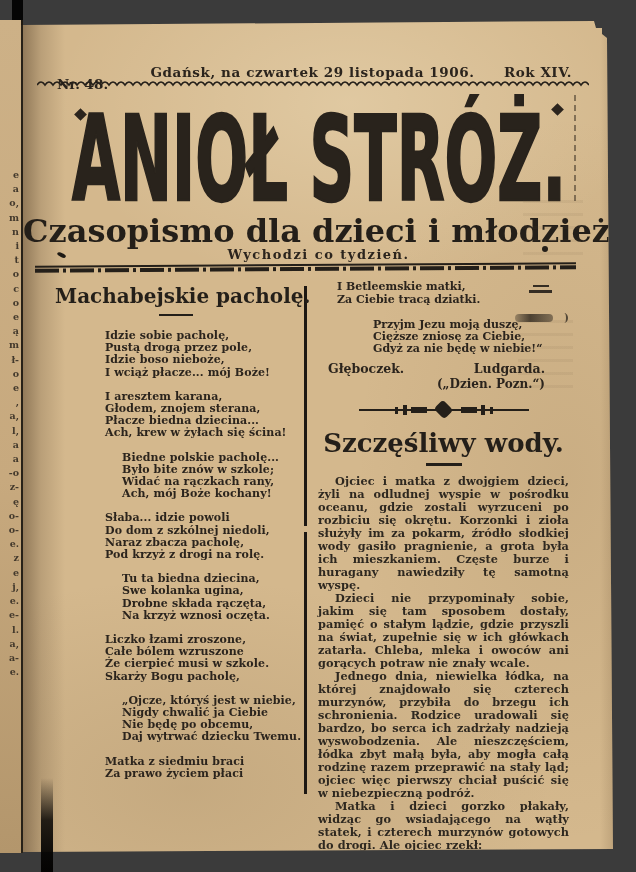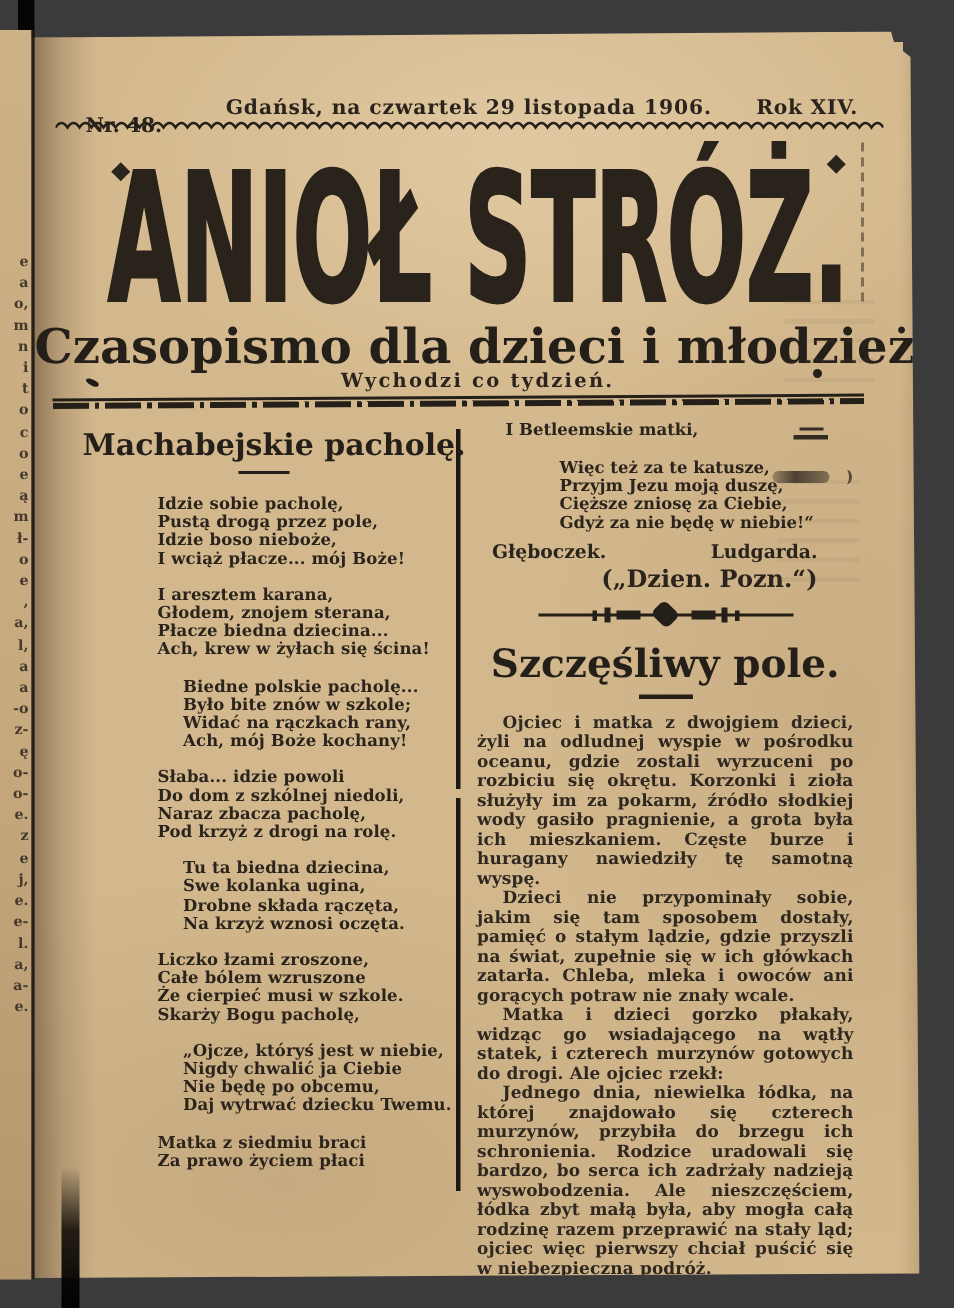--- a/index.html
+++ b/index.html
@@ -57,21 +57,21 @@
   .stanzas{margin-top:14px;}
   .stanza{margin:0 0 12px 50px;font-size:11px;line-height:12.2px;font-weight:bold;white-space:nowrap;letter-spacing:.1px;}
   .stanzas > div.stanza:nth-of-type(2n+3){margin-left:67px;}
   .pline{white-space:nowrap;}
   
   .col-right{position:absolute;left:295px;top:260px;width:251px;}
   .cont-lines{margin-left:19px;font-size:11px;line-height:13px;font-weight:bold;}
   .final-stanza{margin:13px 0 0 55px;font-size:11px;line-height:12.2px;font-weight:bold;}
   .attrib{display:flex;justify-content:space-between;margin-top:5px;padding:0 24px 0 10px;
           font-size:12.5px;font-weight:bold;}
-  .source{text-align:right;padding-right:24px;font-size:16px;font-weight:bold;margin-top:1px;}
+  .source{text-align:right;padding-right:24px;font-size:12px;font-weight:bold;margin-top:1px;}
   .article-section{position:absolute;left:295px;top:382px;width:251px;}
   .ornament{position:relative;width:170px;height:16px;margin:0 auto;}
   .orn{position:absolute;background:#241f19;}
   .orn-line{left:0;right:0;top:7px;height:2px;}
   .orn-center{left:77px;top:1px;width:15px;height:13px;border-radius:4px;transform:rotate(45deg);}
   .orn-la{left:52px;top:5px;width:16px;height:6px;}  .orn-ra{left:102px;top:5px;width:16px;height:6px;}
   .orn-lb{left:44px;top:3px;width:4px;height:10px;}  .orn-rb{left:122px;top:3px;width:4px;height:10px;}
   .orn-lc{left:36px;top:4.5px;width:3px;height:7px;} .orn-rc{left:131px;top:4.5px;width:3px;height:7px;}
   .article-heading{margin:10px 0 0;text-align:center;font-size:26px;line-height:30px;font-weight:bold;color:#241f19;white-space:nowrap;}
   .article-rule{width:36px;height:3px;background:#241f19;margin:5px auto 0;}
@@ -244,24 +244,24 @@
             <div class="pline">Matka z siedmiu braci</div>
             <div class="pline">Za prawo życiem płaci</div>
           </div>
         </div>
     </div>
 
     <div class="col-right">
       <div class="cont-lines">
 
       <div class="pline">I Betleemskie matki,</div>
+          <div class="pline">Za Ciebie tracą dziatki.</div>
         </div>
       <div class="final-stanza">
 
-      <div class="pline">Więc też za te katusze,</div>
           <div class="pline">Przyjm Jezu moją duszę,</div>
           <div class="pline">Cięższe zniosę za Ciebie,</div>
           <div class="pline">Gdyż za nie będę w niebie!“</div>
         </div>
       <div class="attrib">
         <span>Głęboczek.</span>
         <span>Ludgarda.</span>
       </div>
       <div class="source">(„Dzien. Pozn.“)</div>
     </div>
@@ -270,28 +270,28 @@
       <div class="ornament">
         <span class="orn orn-line"></span>
         <span class="orn orn-center"></span>
         <span class="orn orn-la"></span>
           <span class="orn orn-ra"></span>
         <span class="orn orn-lb"></span>
           <span class="orn orn-rb"></span>
         <span class="orn orn-lc"></span>
           <span class="orn orn-rc"></span>
       </div>
-      <h2 class="article-heading">Szczęśliwy pole.</h2>
+      <h2 class="article-heading">Szczęśliwy wody.</h2>
       <div class="article-rule"></div>
       <div class="article-body">
 
       <p>Ojciec i matka z dwojgiem dzieci, żyli na odludnej wyspie w pośrodku oceanu, gdzie zostali wyrzuceni po rozbiciu się okrętu. Korzonki i zioła służyły im za pokarm, źródło słodkiej wody gasiło pragnienie, a grota była ich mieszkaniem. Częste burze i huragany nawiedziły tę samotną wyspę.</p>
           <p>Dzieci nie przypominały sobie, jakim się tam sposobem dostały, pamięć o stałym lądzie, gdzie przyszli na świat, zupełnie się w ich główkach zatarła. Chleba, mleka i owoców ani gorących potraw nie znały wcale.</p>
+          <p>Jednego dnia, niewielka łódka, na której znajdowało się czterech murzynów, przybiła do brzegu ich schronienia. Rodzice uradowali się bardzo, bo serca ich zadrżały nadzieją wyswobodzenia. Ale nieszczęściem, łódka zbyt małą była, aby mogła całą rodzinę razem przeprawić na stały ląd; ojciec więc pierwszy chciał puścić się w niebezpieczną podróż.</p>
           <p>Matka i dzieci gorzko płakały, widząc go wsiadającego na wątły statek, i czterech murzynów gotowych do drogi.  Ale ojciec rzekł:</p>
-          <p>Jednego dnia, niewielka łódka, na której znajdowało się czterech murzynów, przybiła do brzegu ich schronienia. Rodzice uradowali się bardzo, bo serca ich zadrżały nadzieją wyswobodzenia. Ale nieszczęściem, łódka zbyt małą była, aby mogła całą rodzinę razem przeprawić na stały ląd; ojciec więc pierwszy chciał puścić się w niebezpieczną podróż.</p>
           <p>— Nie płaczcie, tak będziemy szczęśliwsi, bo wkrótce i wy popłyniecie za mną.</p>
         </div>
     </div>
 
     <div class="edge-dashes"></div>
     <span class="smudge sm1"></span>
     <span class="smudge sm1b"></span>
     <span class="smudge sm2"></span>
     <span class="sm2r smudge"></span>
     <div class="ghost g1"></div>

